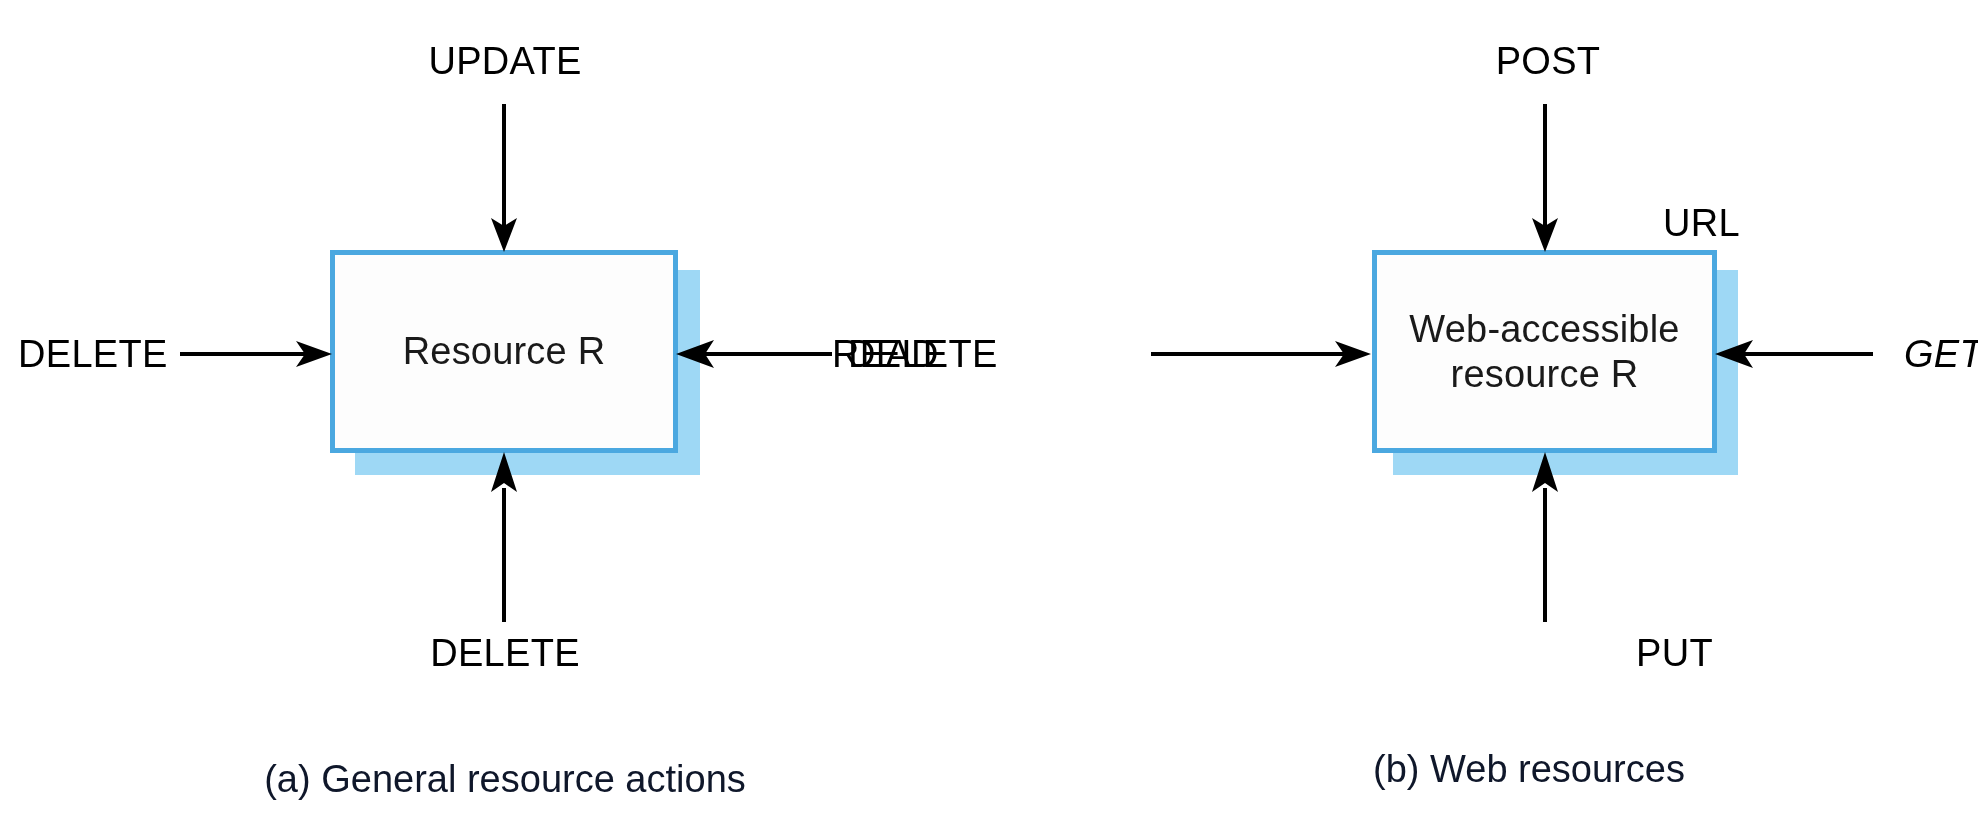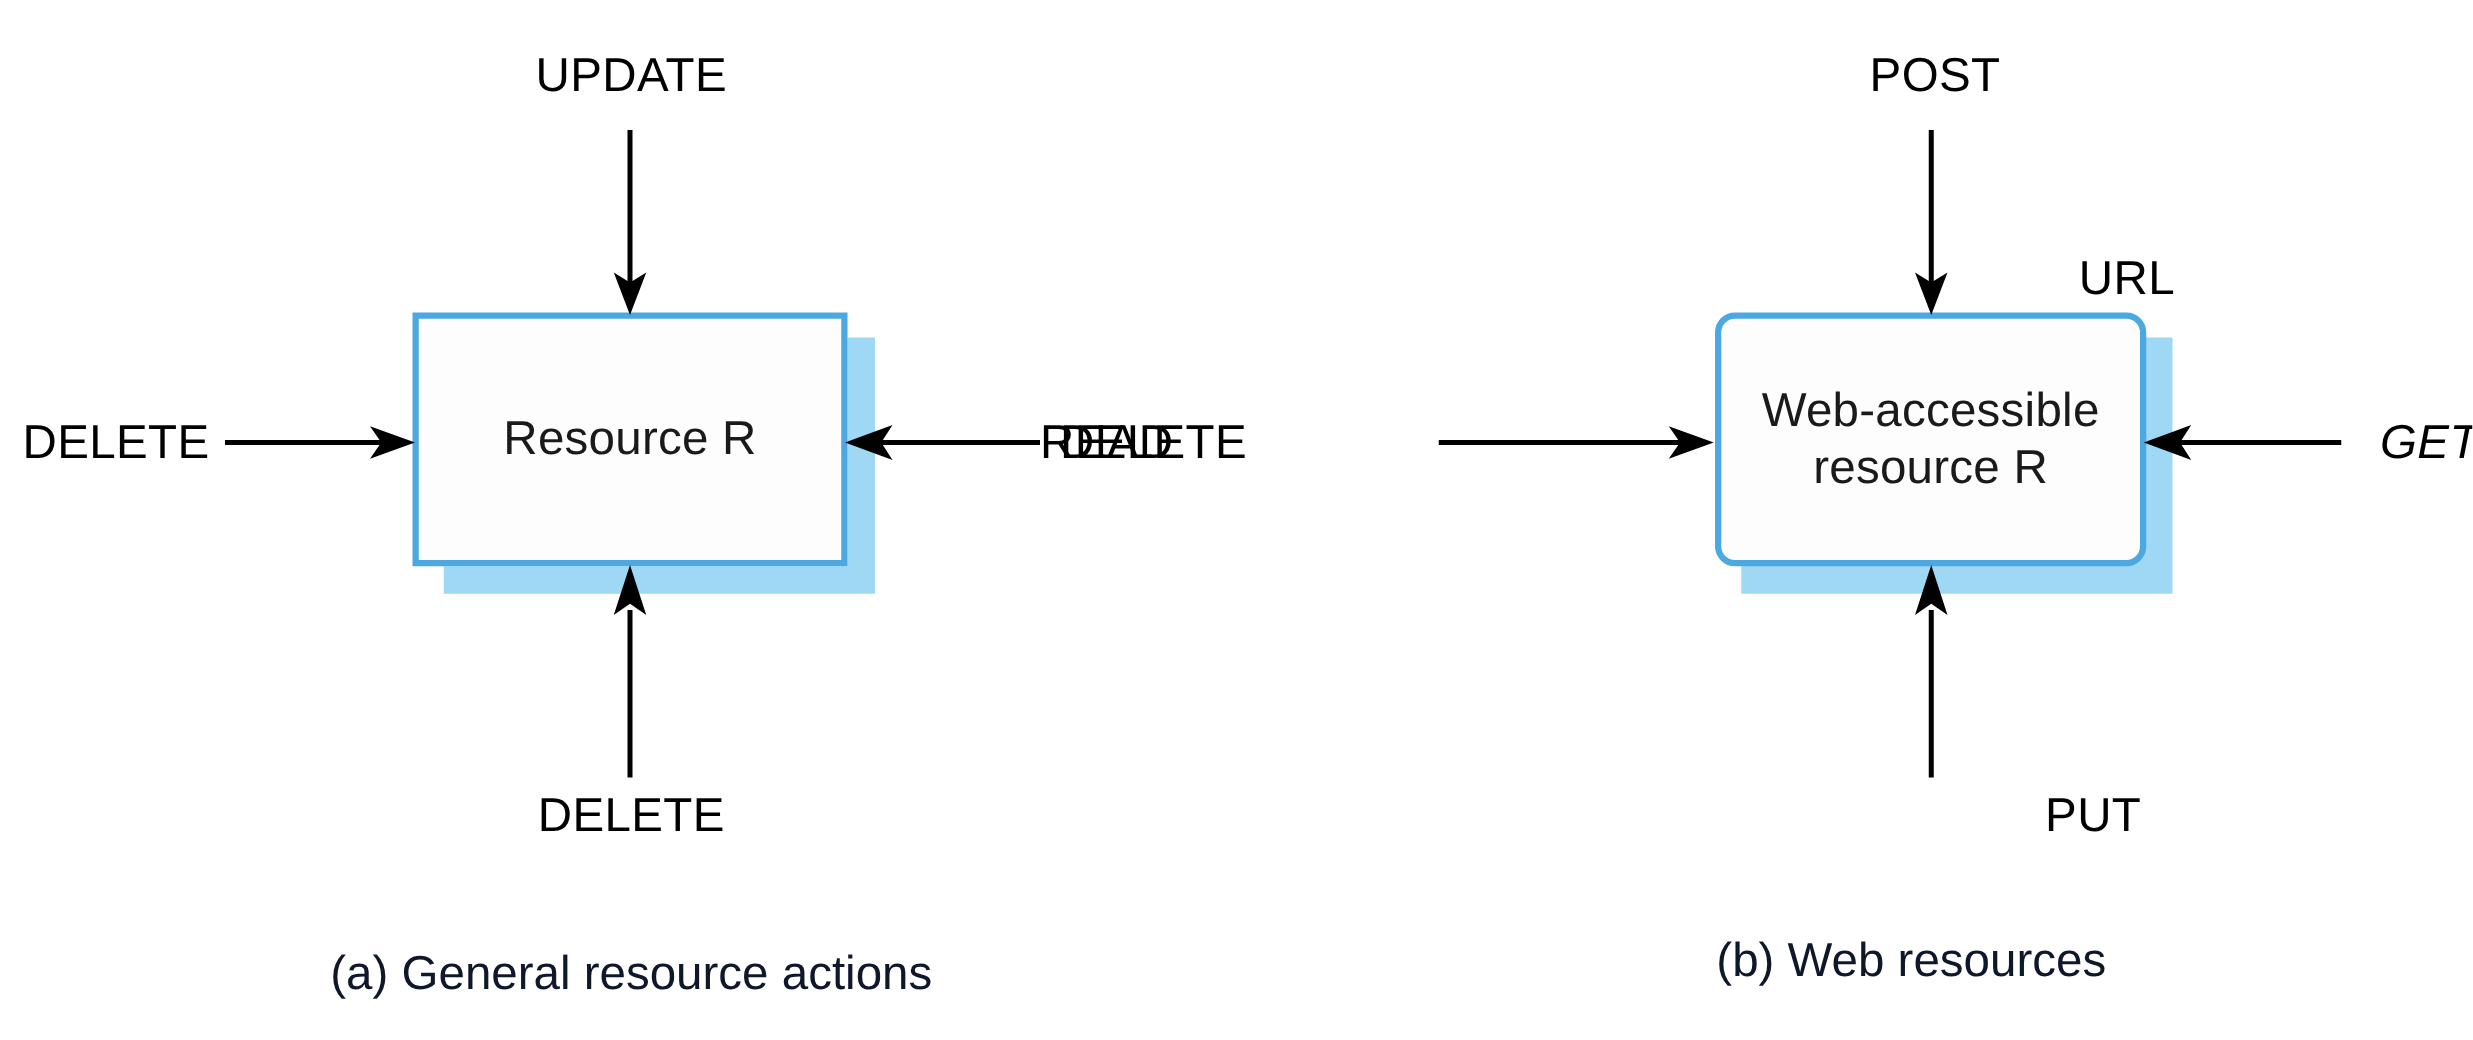--- a/index.html
+++ b/index.html
@@ -108,21 +108,21 @@
     </svg>
     <div class="edge-label" style="left:340px; top:632px; width:330px; text-align:center;">DELETE</div>
 
     <div class="caption" style="left:130px; top:758px; width:750px;">(a) General resource actions</div>
   </div>
 
   <div class="panel" id="panel-b">
 
     <div class="box-shadow" style="left:404px; top:270px; width:345px; height:205px;"></div>
 
-    <div class="box" style="left:383px; top:250px; width:345px; height:203px;border-radius:16px;">
+    <div class="box" style="left:383px; top:250px; width:345px; height:203px;">
       <span class="box-label">Web-accessible
 resource R</span>
     </div>
 
     <div class="edge-label" style="left:394px; top:40px; width:330px; text-align:center;">POST</div>
     <svg class="arrow-svg" style="left:532px; top:100px;" width="48" height="160" viewBox="0 0 48 160">
       <line x1="24" y1="4" x2="24" y2="136" stroke="#000000" stroke-width="4"></line>
       <polygon points="24,152 11,118 24,126 37,118" fill="#000000"></polygon>
     </svg>
 

